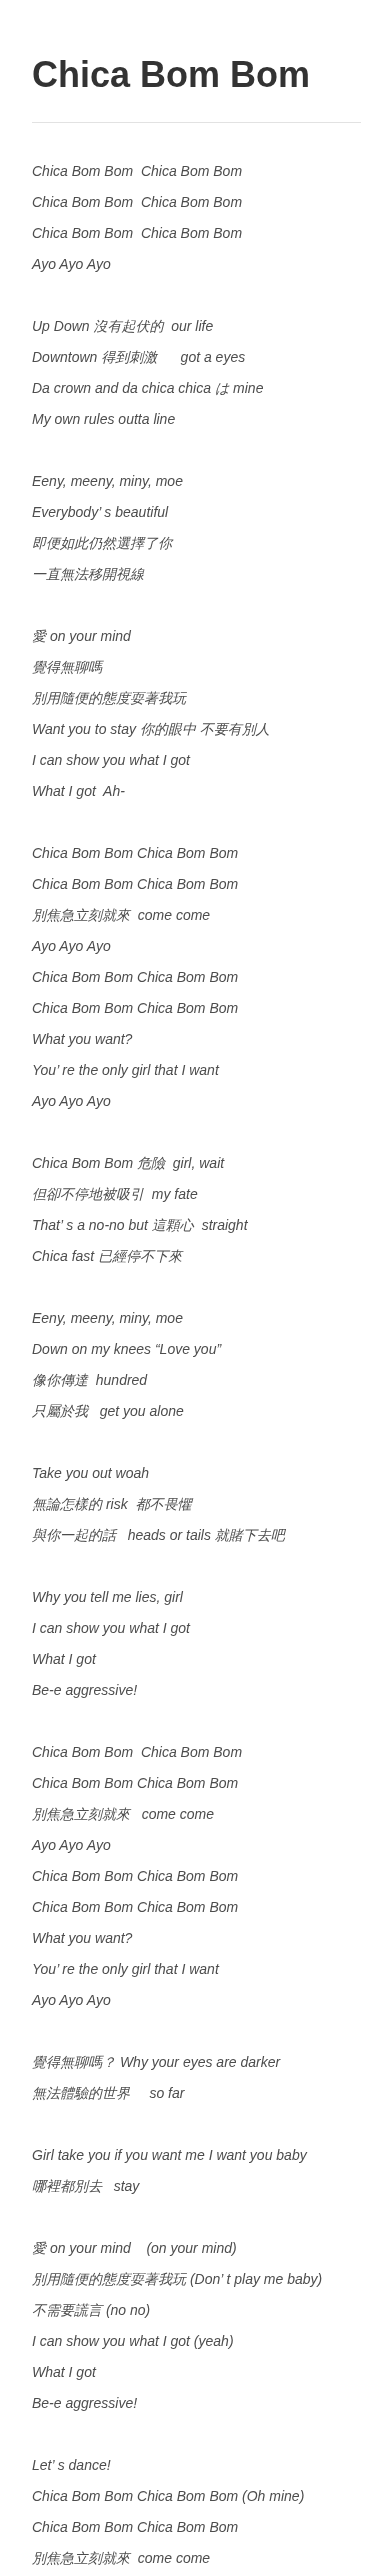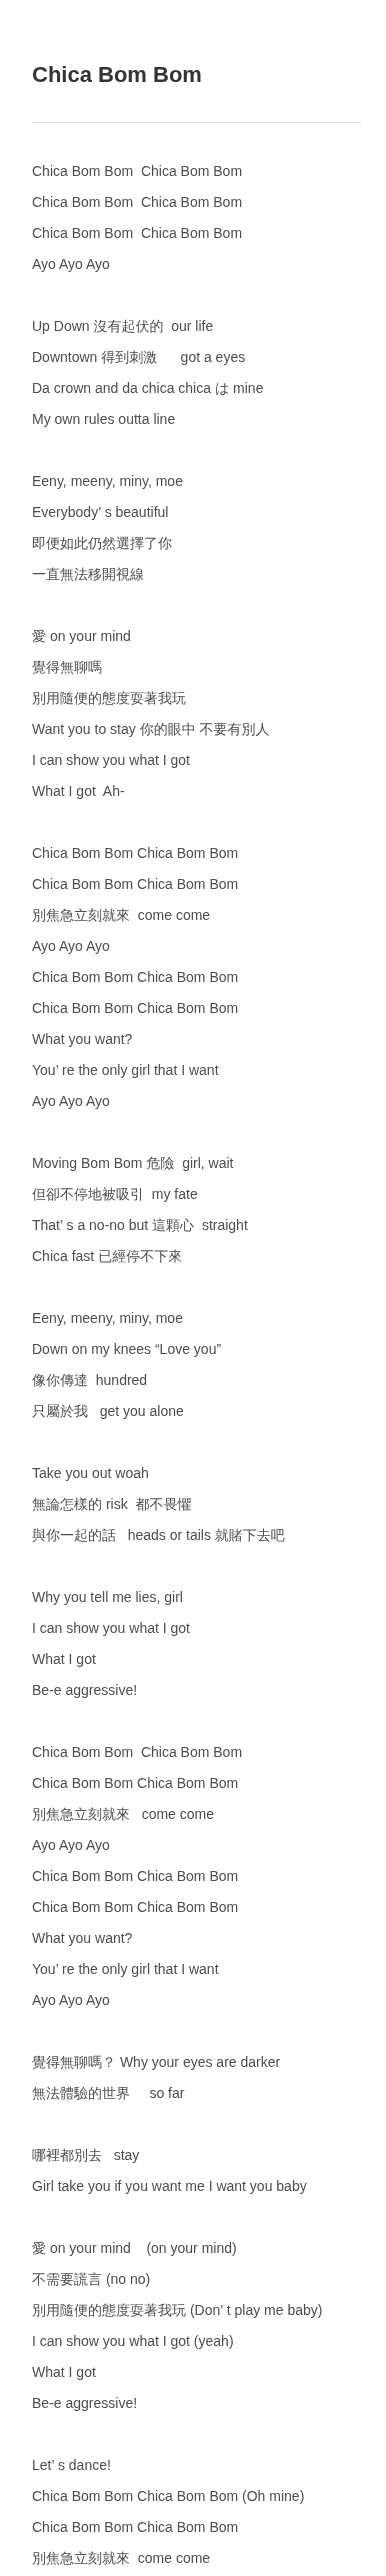--- a/index.html
+++ b/index.html
@@ -11,37 +11,38 @@
     width: 386px;
     height: 3154px;
     box-sizing: border-box;
     padding: 58px 25px 0 32px;
     overflow: hidden;
     background: #ffffff;
     font-family: "Liberation Sans", "DejaVu Sans", sans-serif;
   }
   .title {
     margin: 0;
-    font-size: 22px;
+    font-size: 36px;
     line-height: 33px;
     font-weight: 700;
     color: #333333;
     letter-spacing: 0;
   }
   .divider {
     border: none;
     border-top: 0.5px solid #e2e2e2;
     margin: 31px 0 0 0;
     height: 0;
   }
   .lyrics {
     margin-top: 33px;
   }
   .stanza {
     margin: 0 0 31px 0;
+    font-style: italic;
   }
   .line {
     margin: 0;
     font-size: 14px;
     line-height: 31px;
     color: #4d4d4d;
     white-space: pre-wrap;
     font-weight: 400;
   }
 </style>
@@ -83,21 +84,21 @@
         <p class="line">Chica Bom Bom Chica Bom Bom</p>
         <p class="line">別焦急立刻就來  come come</p>
         <p class="line">Ayo Ayo Ayo</p>
         <p class="line">Chica Bom Bom Chica Bom Bom</p>
         <p class="line">Chica Bom Bom Chica Bom Bom</p>
         <p class="line">What you want?</p>
         <p class="line">You’ re the only girl that I want</p>
         <p class="line">Ayo Ayo Ayo</p>
       </div>
       <div class="stanza">
-        <p class="line">Moving Bom Bom 危險  girl, wait</p>
+        <p class="line">Chica Bom Bom 危險  girl, wait</p>
         <p class="line">但卻不停地被吸引  my fate</p>
         <p class="line">That’ s a no-no but 這顆心  straight</p>
         <p class="line">Chica fast 已經停不下來</p>
       </div>
       <div class="stanza">
         <p class="line">Eeny, meeny, miny, moe</p>
         <p class="line">Down on my knees “Love you”</p>
         <p class="line">像你傳達  hundred</p>
         <p class="line">只屬於我   get you alone</p>
       </div>
@@ -121,27 +122,27 @@
         <p class="line">Chica Bom Bom Chica Bom Bom</p>
         <p class="line">What you want?</p>
         <p class="line">You’ re the only girl that I want</p>
         <p class="line">Ayo Ayo Ayo</p>
       </div>
       <div class="stanza">
         <p class="line">覺得無聊嗎？ Why your eyes are darker</p>
         <p class="line">無法體驗的世界     so far</p>
       </div>
       <div class="stanza">
+        <p class="line">Girl take you if you want me I want you baby</p>
         <p class="line">哪裡都別去   stay</p>
-        <p class="line">Girl take you if you want me I want you baby</p>
       </div>
       <div class="stanza">
         <p class="line">愛 on your mind    (on your mind)</p>
+        <p class="line">別用隨便的態度耍著我玩 (Don’ t play me baby)</p>
         <p class="line">不需要謊言 (no no)</p>
-        <p class="line">別用隨便的態度耍著我玩 (Don’ t play me baby)</p>
         <p class="line">I can show you what I got (yeah)</p>
         <p class="line">What I got</p>
         <p class="line">Be-e aggressive!</p>
       </div>
       <div class="stanza">
         <p class="line">Let’ s dance!</p>
         <p class="line">Chica Bom Bom Chica Bom Bom (Oh mine)</p>
         <p class="line">Chica Bom Bom Chica Bom Bom</p>
         <p class="line">別焦急立刻就來  come come</p>
       </div>

